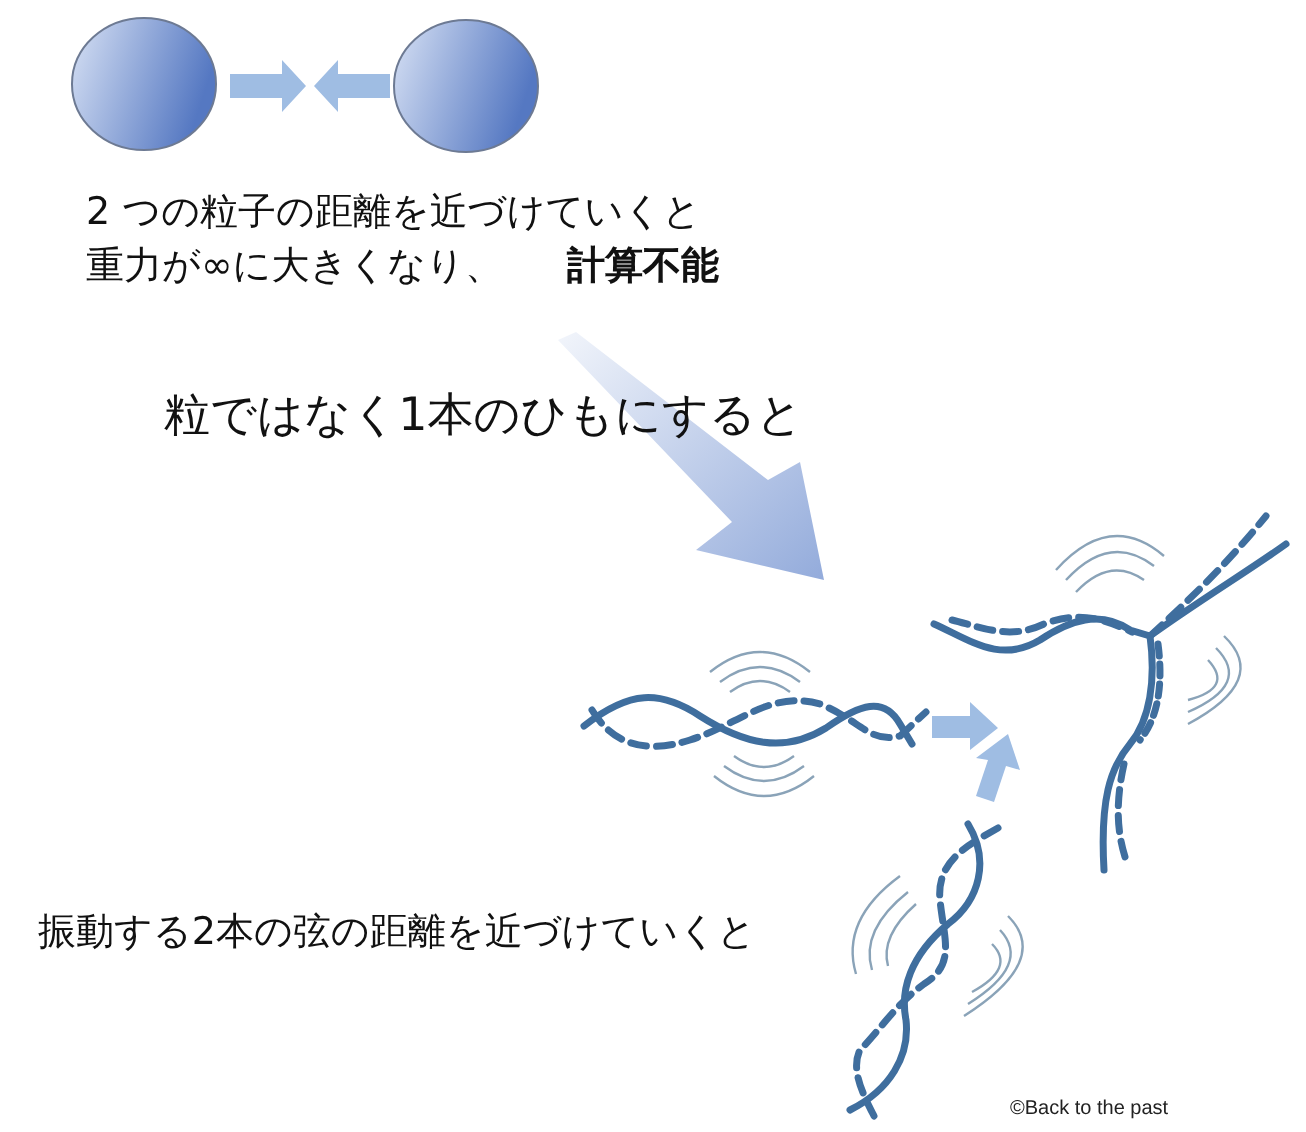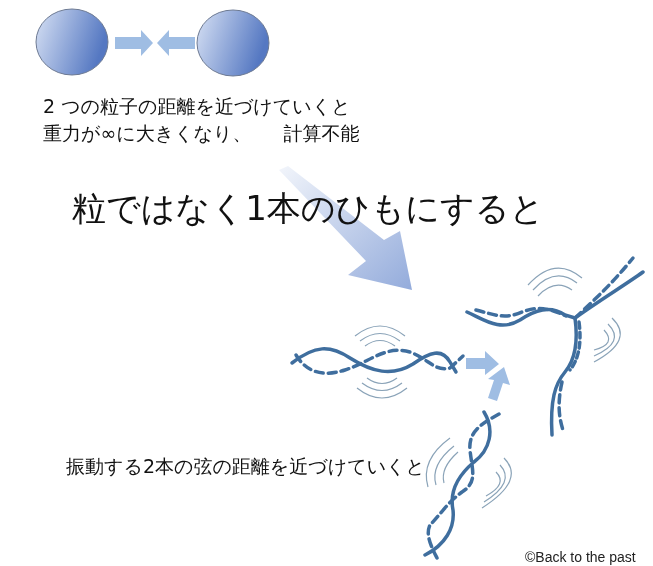--- a/index.html
+++ b/index.html
@@ -1,23 +1,23 @@
 <!DOCTYPE html>
 <html><head>
 <meta charset="utf-8">
 <style>
   html, body { margin: 0; padding: 0; background: #ffffff; }
   body { width: 653px; height: 566px; position: relative; overflow: hidden;
          font-family: "DejaVu Sans", "Liberation Sans", sans-serif; color: #111; }
   .txt { position: absolute; white-space: nowrap; color: #111; }
   .t1 { left: 27px; top: 93px; font-size: 19px; line-height: 27px; margin-left: 16px; }
-  .t2 { left: 72px; top: 190px; font-size: 34px; line-height: 36px; }
-  .t3 { left: 19px; top: 453px; font-size: 19px; line-height: 27px; margin-left: 47px; }
-  .b { font-weight: normal; padding-left: 32px; }
-  .credit { position: absolute; left: 525px; top: 549px; font-size: 14px; color: #222;
+  .t2 { left: 82px; top: 190px; font-size: 23px; line-height: 36px; }
+  .t3 { left: 19px; top: 453px; font-size: 19px; line-height: 27px; }
+  .b { font-weight: bold; padding-left: 32px; }
+  .credit { position: absolute; left: 505px; top: 549px; font-size: 10px; color: #222;
             font-family: "Liberation Sans", sans-serif; }
   svg.layer { position: absolute; left: 0; top: 0; }
 </style>
 </head>
 <body>
 
 <svg class="layer" width="653" height="566" viewBox="0 0 653 566">
   <defs>
     <linearGradient id="ballGrad" x1="0" y1="0" x2="1" y2="0.3">
       <stop offset="0" stop-color="#d7e1f4"></stop>

